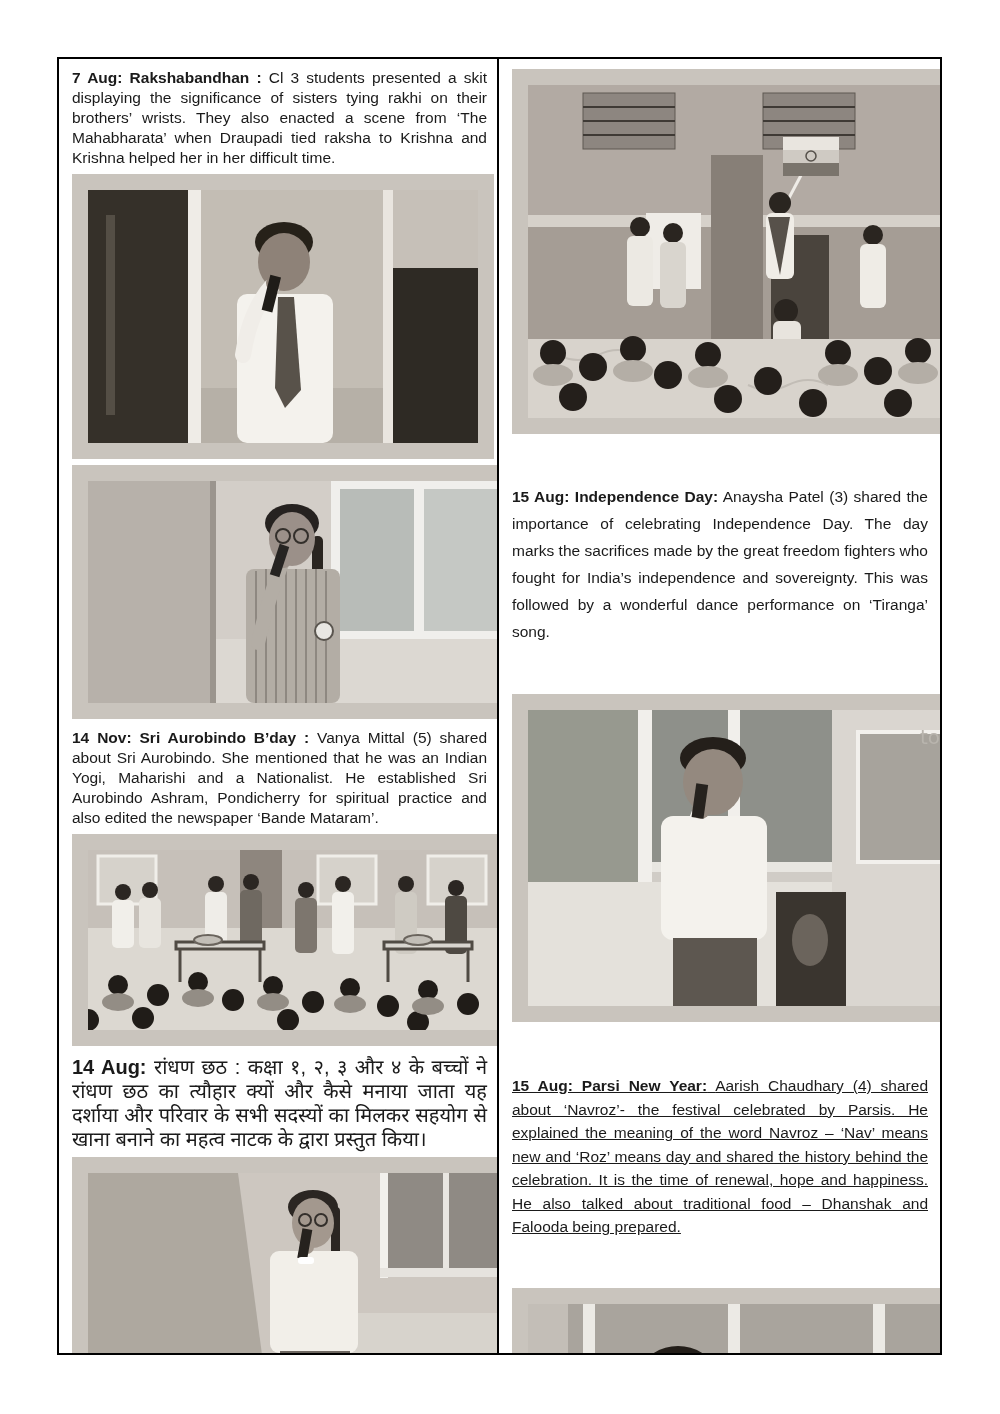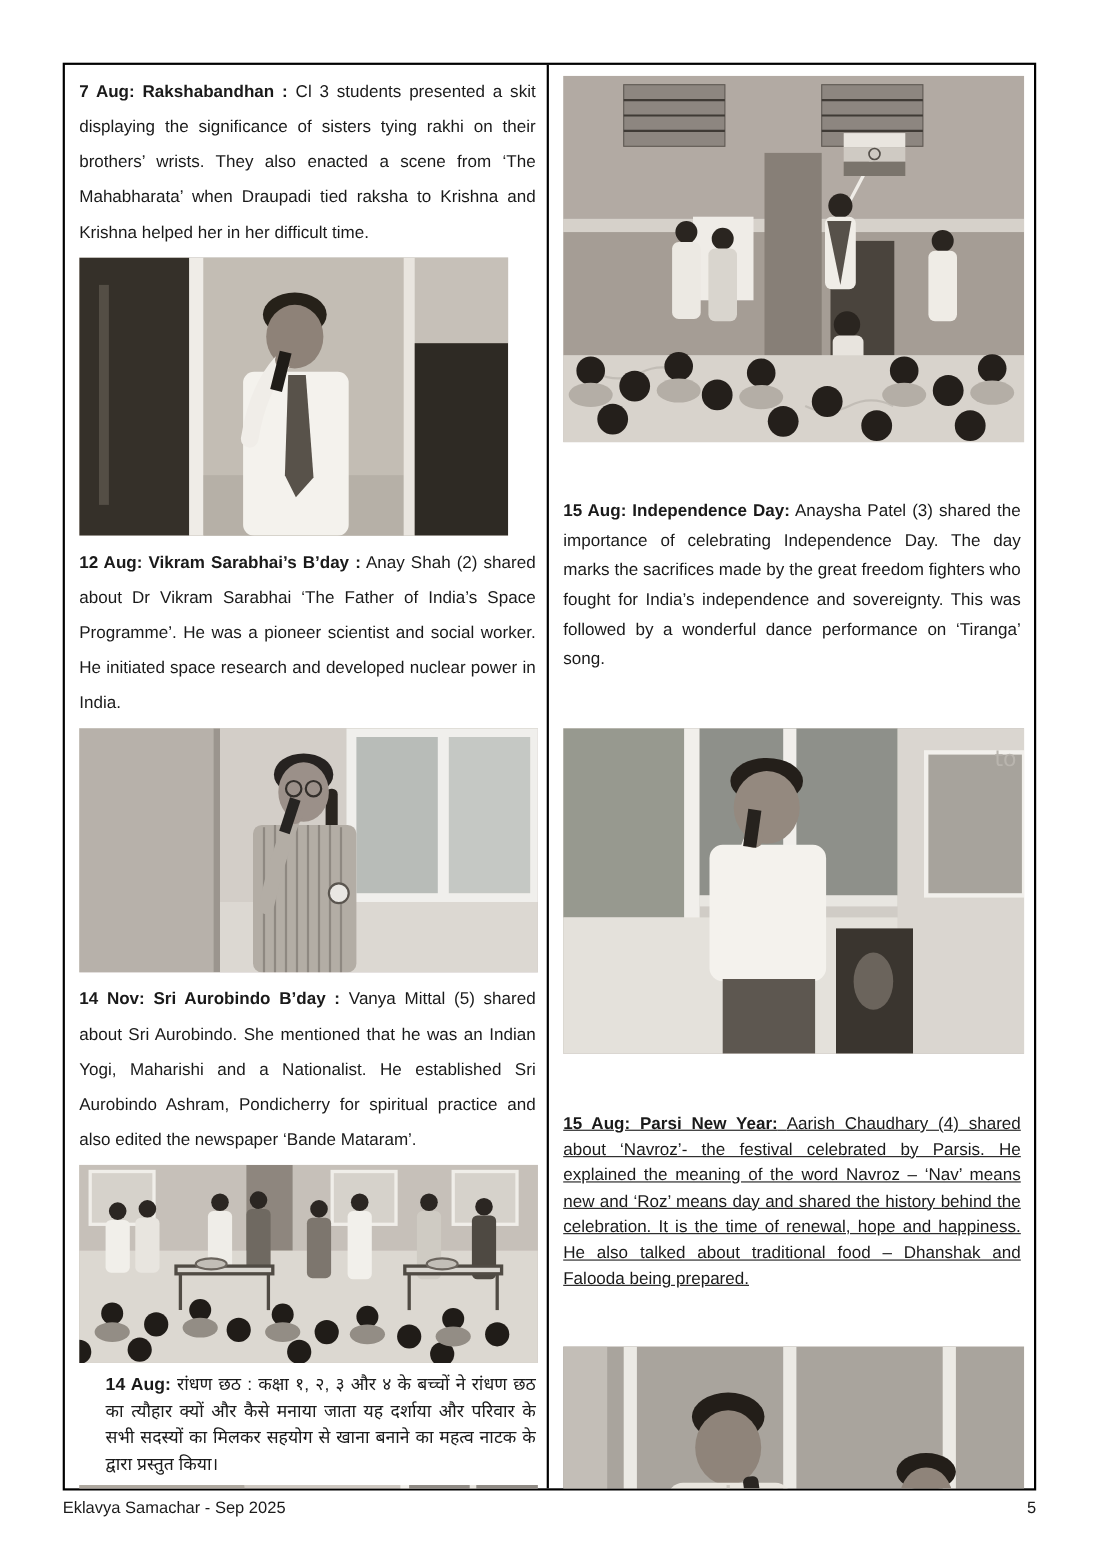--- a/index.html
+++ b/index.html
@@ -17,30 +17,30 @@
     border:2px solid #000;
     box-sizing:border-box;
     display:flex;
   }
   .col{box-sizing:border-box;display:flex;flex-direction:column;overflow:hidden;}
   .col-left{width:440px;border-right:2px solid #000;padding:4px 10px 0 13px;}
   .col-right{flex:1;padding:8px 12px 0 13px;gap:43px;}
   .article{
     margin:5px 0 4px 0;
     font-size:15.5px;
-    line-height:32px;
+    line-height:20px;
     text-align:justify;
   }
   .article b{font-weight:700;}
-  .article.hindi{font-size:16px;line-height:24px;margin-left:24px;}
+  .article.hindi{font-size:20px;line-height:24px;}
   .article.loose{line-height:27px;margin-top:2px;}
   .article.mid{line-height:23.5px;text-decoration:underline;}
   .photo{
     margin:2px 0 4px 0;
-    padding:0;border:0;
+    padding:16px;border:0;
     background:#c9c4bd;
     overflow:hidden;
     flex-shrink:0;
   }
   .photo svg{display:block;}
   .footer{
     position:absolute;left:57px;top:1362px;width:885px;
     display:flex;justify-content:space-between;
     font-size:15px;
   }
@@ -68,21 +68,20 @@
           <ellipse cx="196" cy="52" rx="29" ry="20" fill="#262119"></ellipse>
           <ellipse cx="196" cy="72" rx="26" ry="29" fill="#8e8278"></ellipse>
           <rect x="149" y="104" width="96" height="149" rx="10" fill="#f4f2ed"></rect>
           <polygon points="190,107 206,107 213,200 197,218 187,198" fill="#58524a"></polygon>
           <path d="M155,165 Q162,120 184,96" stroke="#f0ede8" stroke-width="16" fill="none" stroke-linecap="round"></path>
           <circle cx="186" cy="93" r="8" fill="#8e8278"></circle>
           <rect x="180" y="86" width="11" height="36" fill="#1f1c18" transform="rotate(14 186 95)"></rect>
         </svg>
       </figure>
 
-      <p class="article"><b>12 Aug: Vikram Sarabhai’s B’day :</b> <span>Anay Shah (2) shared about Dr Vikram Sarabhai ‘The Father of India’s Space Programme’. He was a pioneer scientist and social worker. He initiated space research and developed nuclear power in India.</span></p>
 
       <figure class="photo" style="width:417px;height:222px" title="Girl with glasses in striped school uniform speaking into a microphone">
         <svg width="417" height="222" viewBox="0 0 417 222">
           <rect x="0" y="0" width="417" height="222" fill="#d3cec8"></rect>
           <rect x="0" y="0" width="122" height="222" fill="#b7b1aa"></rect>
           <rect x="122" y="0" width="6" height="222" fill="#9b958e"></rect>
           <rect x="243" y="0" width="174" height="158" fill="#f0efec"></rect>
           <rect x="252" y="8" width="74" height="142" fill="#b8bcb8"></rect>
           <rect x="336" y="8" width="74" height="142" fill="#c5c8c4"></rect>
           <rect x="128" y="158" width="289" height="64" fill="#dcd8d2"></rect>
@@ -318,17 +317,13 @@
           <ellipse cx="330" cy="138" rx="24" ry="28" fill="#8f847a"></ellipse>
           <rect x="285" y="164" width="92" height="139" rx="12" fill="#e6e2da"></rect>
           <rect x="322" y="182" width="12" height="50" rx="4" fill="#2a2622"></rect>
           <circle cx="328" cy="224" r="9" fill="#8f847a"></circle>
         </svg>
       </figure>
 
     </div>
   </div>
 
-  <div class="footer">
-    <span>Eklavya Samachar - Sep 2025</span>
-    <span>5</span>
-  </div>
 </div>
 
 </body></html>

